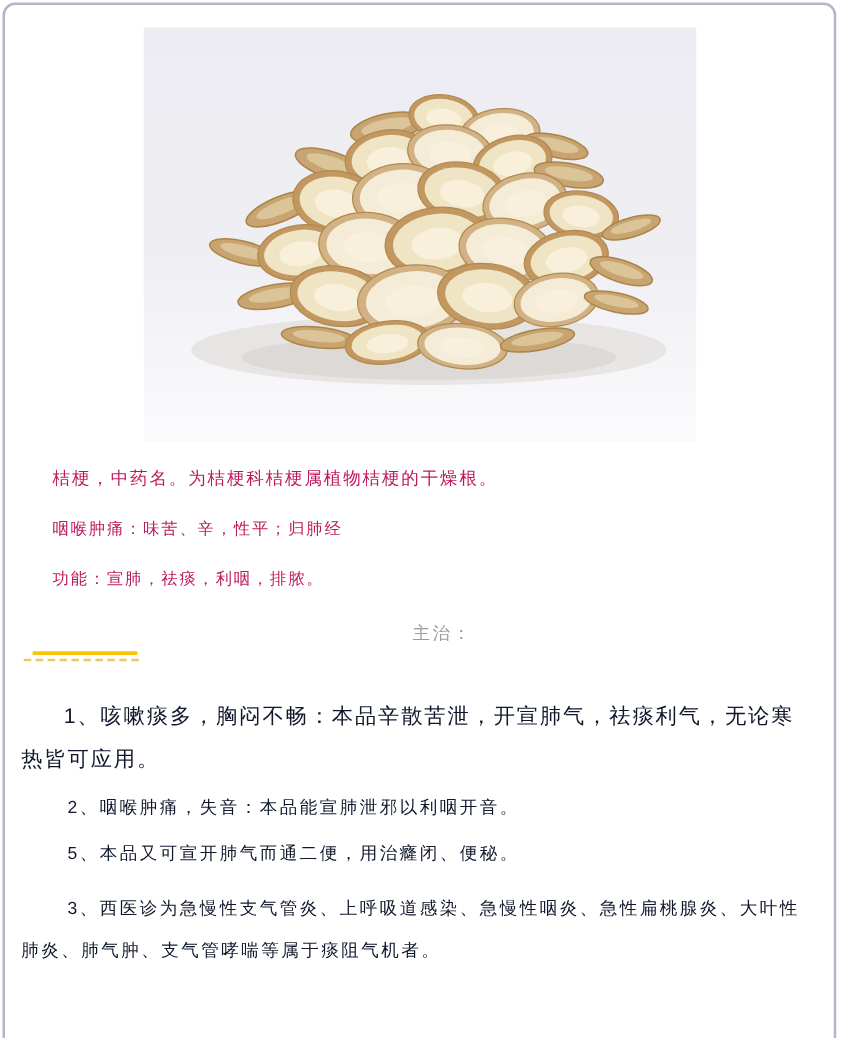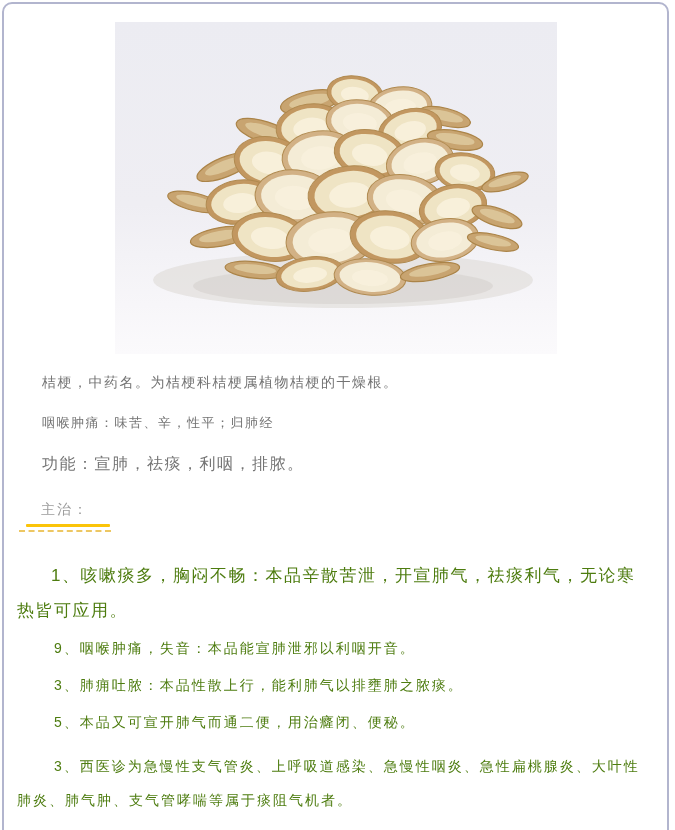--- a/index.html
+++ b/index.html
@@ -9,32 +9,32 @@
   }
   .frame{
     position:absolute;left:2px;top:2px;width:667px;height:858px;
     border:2px solid #b2b5ce;border-radius:10px;background:#fff;box-sizing:border-box;
   }
   .photo{
     margin:18px 0 0 111px;width:442px;height:332px;padding:0;
     background:linear-gradient(180deg,#ececf2 0%,#efeef3 55%,#fbfafc 100%);
   }
   .photo svg{display:block;width:442px;height:332px;}
-  .intro{margin:20px 38px 0 38px;color:#737373;}
+  .intro{margin:20px 38px 0 38px;color:#be185d;}
   .intro p{margin:0 0 22px 0;letter-spacing:1.5px;}
   .intro .l1{font-size:14px;}
   .intro .l2{font-size:13px;}
-  .intro .l3{font-size:16px;margin-bottom:12px;}
-  .sec-head{margin:26px 0 0 22px;}
+  .intro .l3{font-size:13px;margin-bottom:12px;}
+  .sec-head{margin:26px 0 0 22px;text-align:center;}
   .sec-head .sec-title{color:#9c9c9c;font-size:14px;letter-spacing:2px;padding-left:15px;}
   .sec-head .bar{height:0;}
   .sec-head .solid{height:3px;background:#fbc409;border-radius:1px;margin-top:5px;}
   .sec-head .dashed{border-top:2px dashed #edc763;margin-top:3px;margin-left:-7px;}
   .w84{width:84px;} .w90{width:92px;}
-  .items{margin:26px 15px 0 13px;color:#4d7c0f;}
+  .items{margin:26px 15px 0 13px;color:#0f172a;}
   .items p{margin:0 0 17px 0;font-size:14px;line-height:20px;letter-spacing:2px;text-indent:37px;}
   .items p.item-lg{font-size:17px;letter-spacing:1.5px;line-height:35px;text-indent:34px;margin-bottom:10px;}
   .items p.item-wrap{line-height:34px;margin-bottom:0;}
 </style>
 </head>
 <body>
 
 <div class="frame">
 
   <figure class="photo" role="img" aria-label="桔梗干燥根切片照片">
@@ -206,19 +206,18 @@
   </section>
 
   <div class="sec-head">
     <div class="sec-title">主治：</div>
     <div class="bar solid w84"></div>
     <div class="bar dashed w90"></div>
   </div>
 
   <section class="items">
     <p class="item-lg">1、咳嗽痰多，胸闷不畅：本品辛散苦泄，开宣肺气，祛痰利气，无论寒热皆可应用。</p>
-    <p>9、咽喉肿痛，失音：本品能宣肺泄邪以利咽开音。</p>
-    <p>3、肺痈吐脓：本品性散上行，能利肺气以排壅肺之脓痰。</p>
+    <p>2、咽喉肿痛，失音：本品能宣肺泄邪以利咽开音。</p>
     <p>5、本品又可宣开肺气而通二便，用治癃闭、便秘。</p>
     <p class="item-wrap">3、西医诊为急慢性支气管炎、上呼吸道感染、急慢性咽炎、急性扁桃腺炎、大叶性肺炎、肺气肿、支气管哮喘等属于痰阻气机者。</p>
   </section>
 
 </div>
 
 </body></html>

